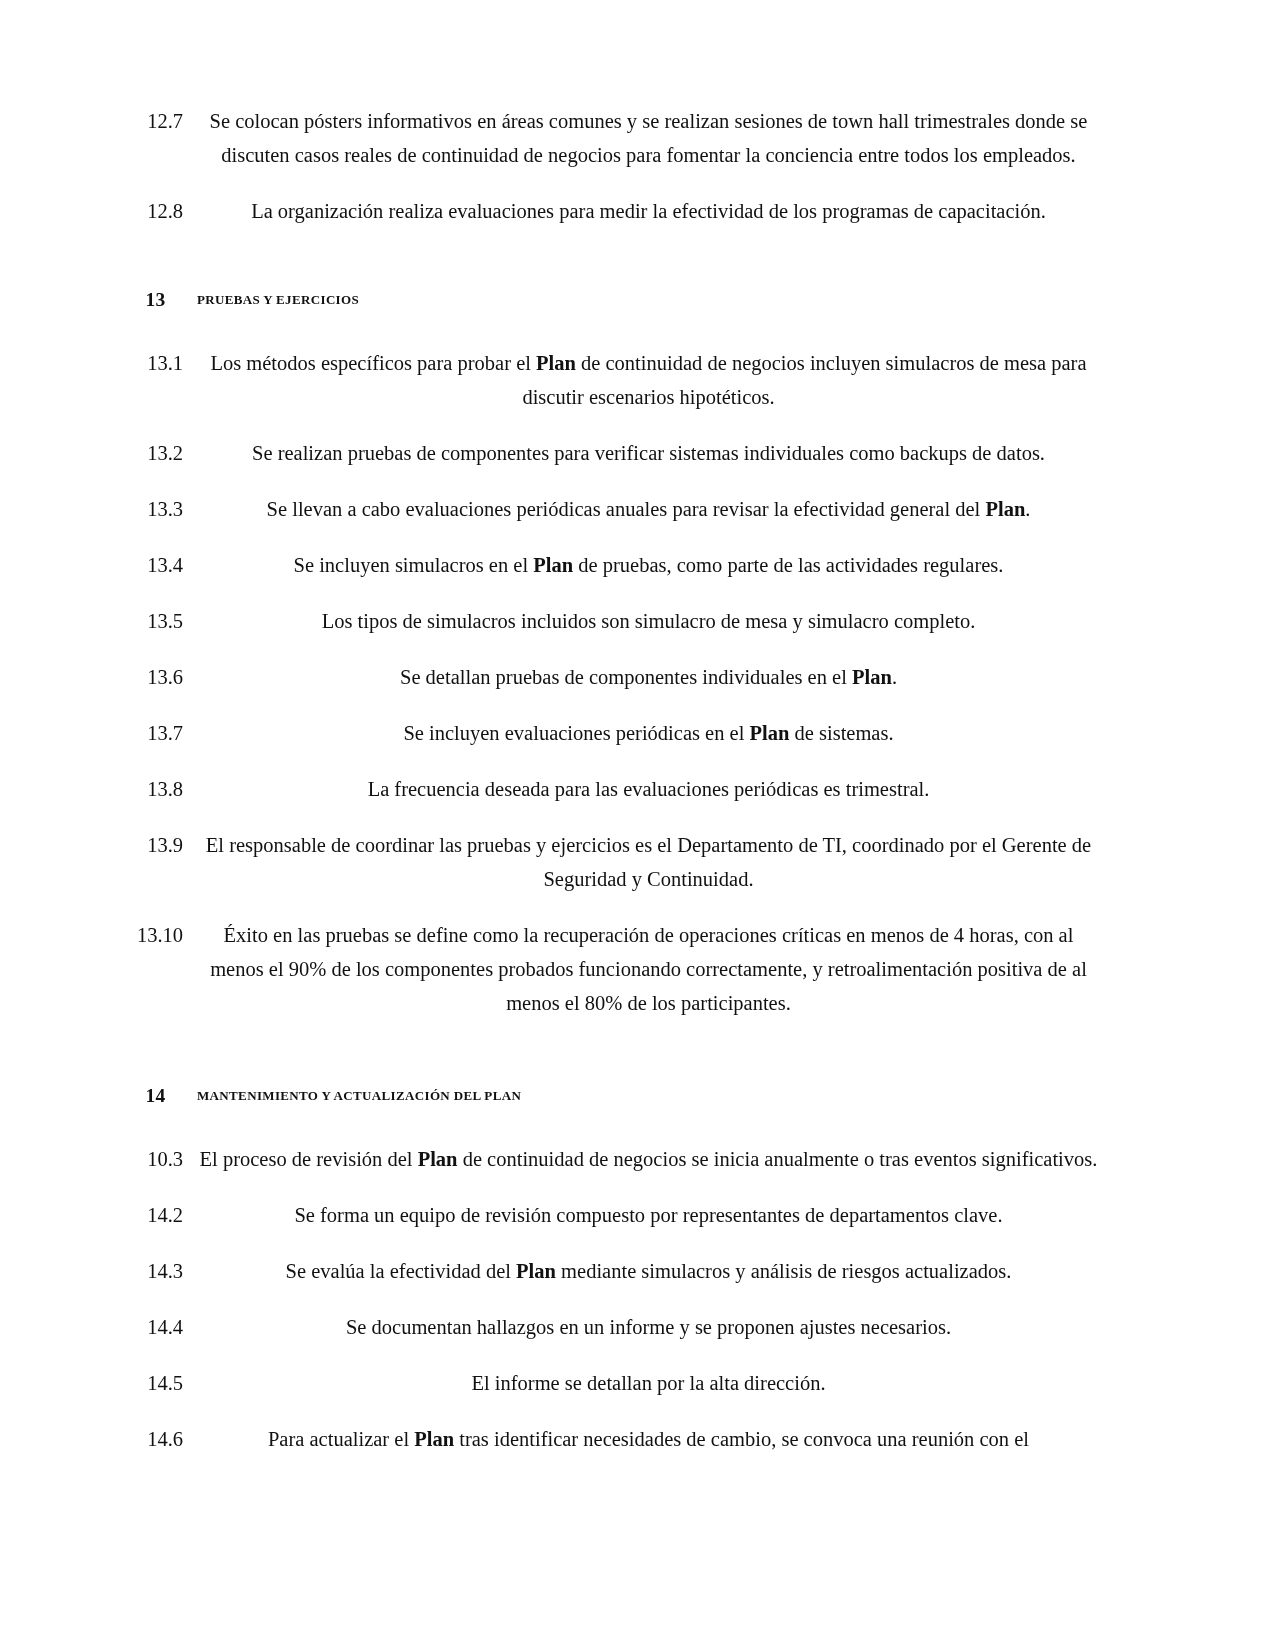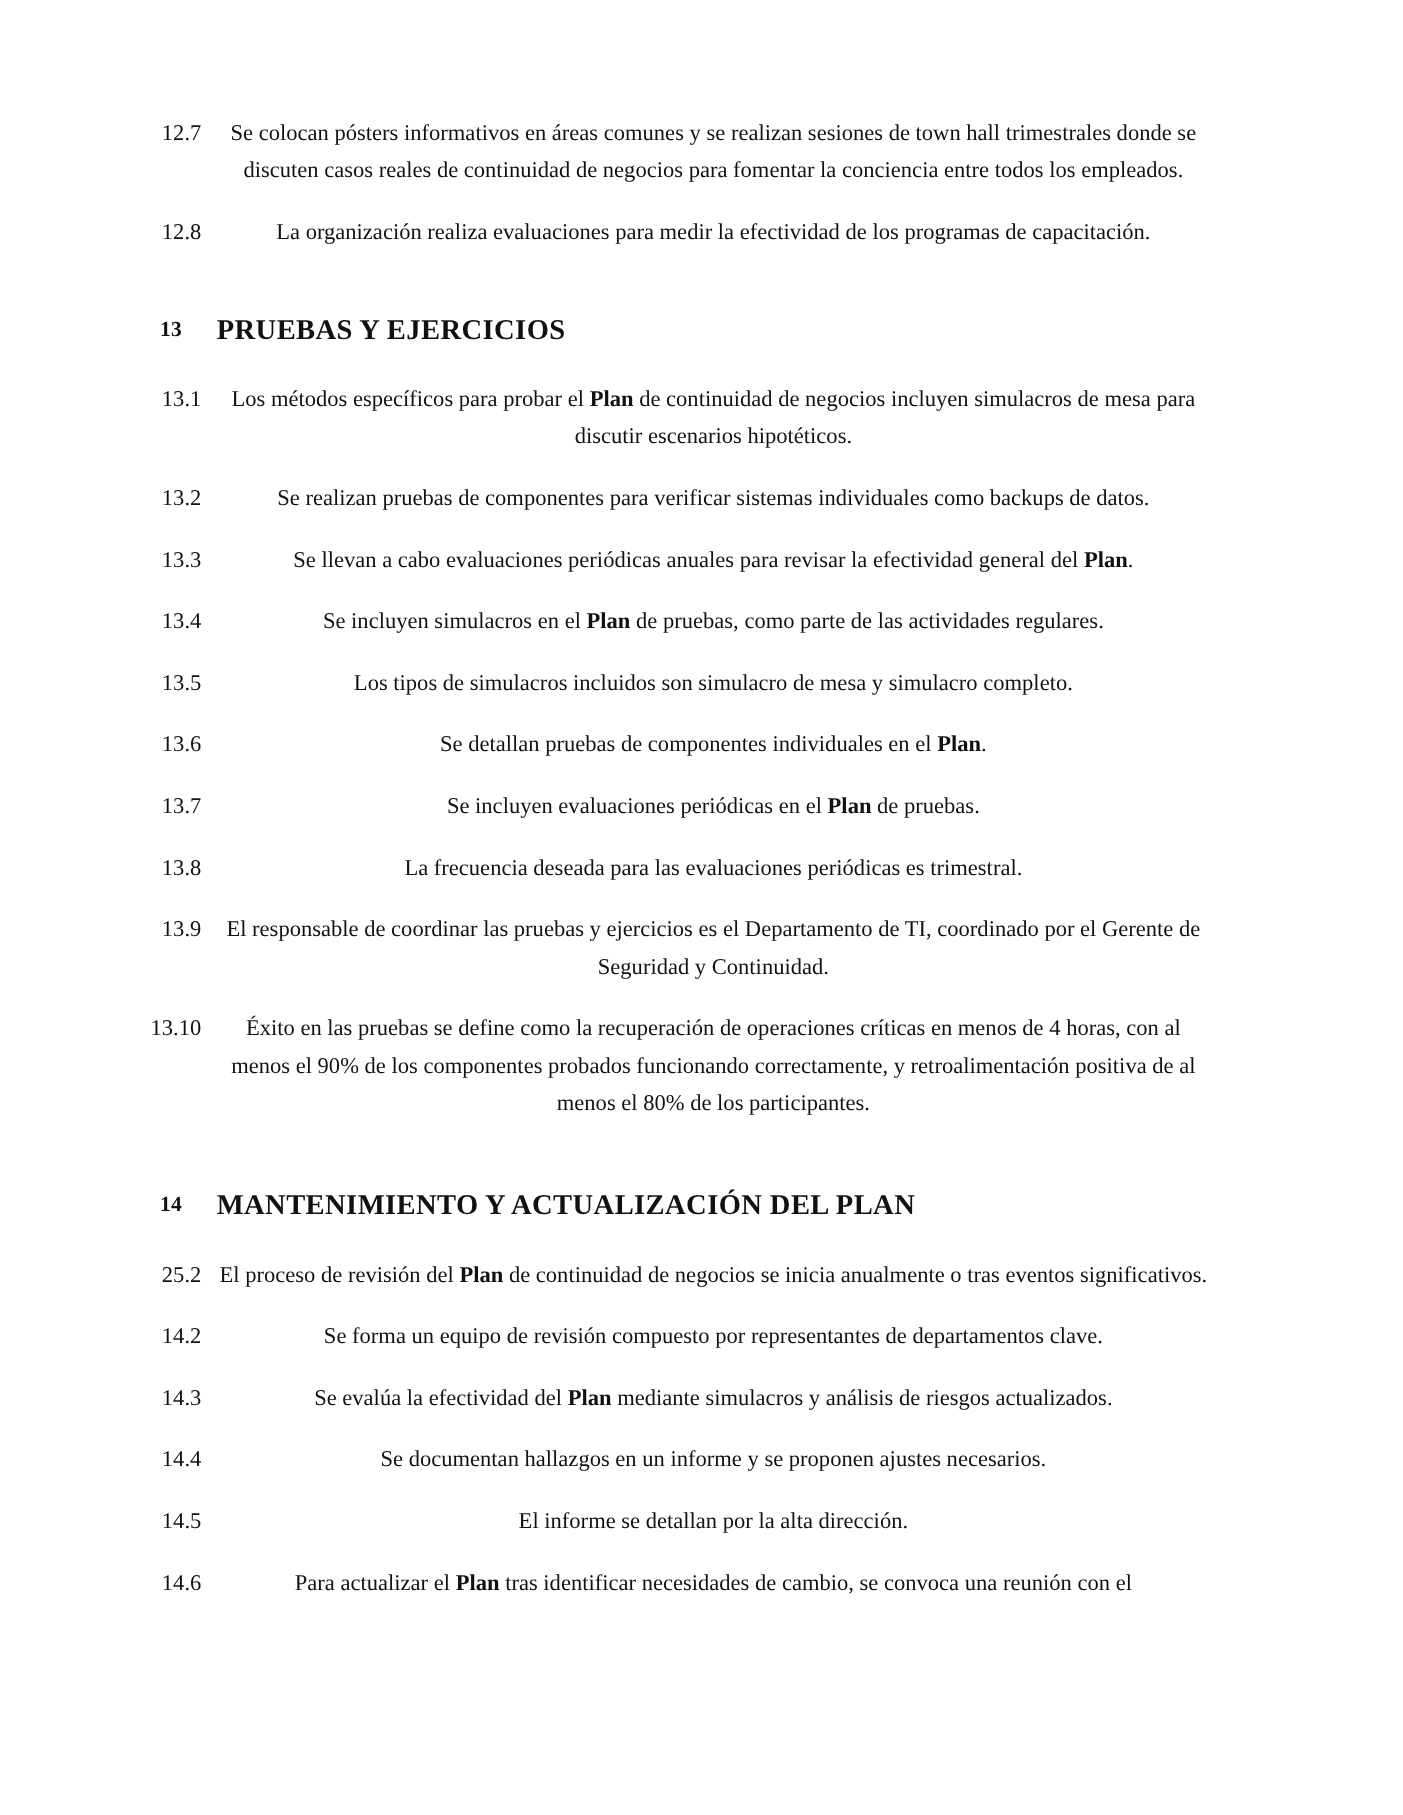--- a/index.html
+++ b/index.html
@@ -61,21 +61,21 @@
     width: 55px;
     margin-right: 14px;
     text-align: center;
     font-size: 19.5px;
     line-height: 32px;
     font-weight: 700;
     letter-spacing: 0.2px;
   }
   .section-title {
     flex: 1 1 auto;
-    font-size: 26px;
+    font-size: 13px;
     line-height: 32px;
     font-weight: 700;
     letter-spacing: 0.35px;
   }
   .gap-top { margin-top: 60px; }
 </style>
 </head>
 <body>
 
 <div class="page">
@@ -116,21 +116,21 @@
         <div class="clause">
           <div class="clause-num">13.5</div>
           <div class="clause-body"><span>Los tipos de simulacros incluidos son simulacro de mesa y simulacro completo.</span></div>
         </div>
         <div class="clause">
           <div class="clause-num">13.6</div>
           <div class="clause-body"><span>Se detallan pruebas de componentes individuales en el </span><b>Plan</b><span>.</span></div>
         </div>
         <div class="clause">
           <div class="clause-num">13.7</div>
-          <div class="clause-body"><span>Se incluyen evaluaciones periódicas en el </span><b>Plan</b><span> de pruebas.</span></div>
+          <div class="clause-body"><span>Se incluyen evaluaciones periódicas en el </span><b>Plan</b><span> de sistemas.</span></div>
         </div>
         <div class="clause">
           <div class="clause-num">13.8</div>
           <div class="clause-body"><span>La frecuencia deseada para las evaluaciones periódicas es trimestral.</span></div>
         </div>
         <div class="clause">
           <div class="clause-num">13.9</div>
           <div class="clause-body"><span>El responsable de coordinar las pruebas y ejercicios es el Departamento de TI, coordinado por el Gerente de Seguridad y Continuidad.</span></div>
         </div>
         <div class="clause">
@@ -140,21 +140,21 @@
       </div>
   </div>
 
   <div>
     <div class="section-head gap-top">
       <div class="section-num">14</div>
       <div class="section-title">MANTENIMIENTO Y ACTUALIZACIÓN DEL PLAN</div>
     </div>
     <div>
         <div class="clause">
-          <div class="clause-num">25.2</div>
+          <div class="clause-num">10.3</div>
           <div class="clause-body"><span>El proceso de revisión del </span><b>Plan</b><span> de continuidad de negocios se inicia anualmente o tras eventos significativos.</span></div>
         </div>
         <div class="clause">
           <div class="clause-num">14.2</div>
           <div class="clause-body"><span>Se forma un equipo de revisión compuesto por representantes de departamentos clave.</span></div>
         </div>
         <div class="clause">
           <div class="clause-num">14.3</div>
           <div class="clause-body"><span>Se evalúa la efectividad del </span><b>Plan</b><span> mediante simulacros y análisis de riesgos actualizados.</span></div>
         </div>

